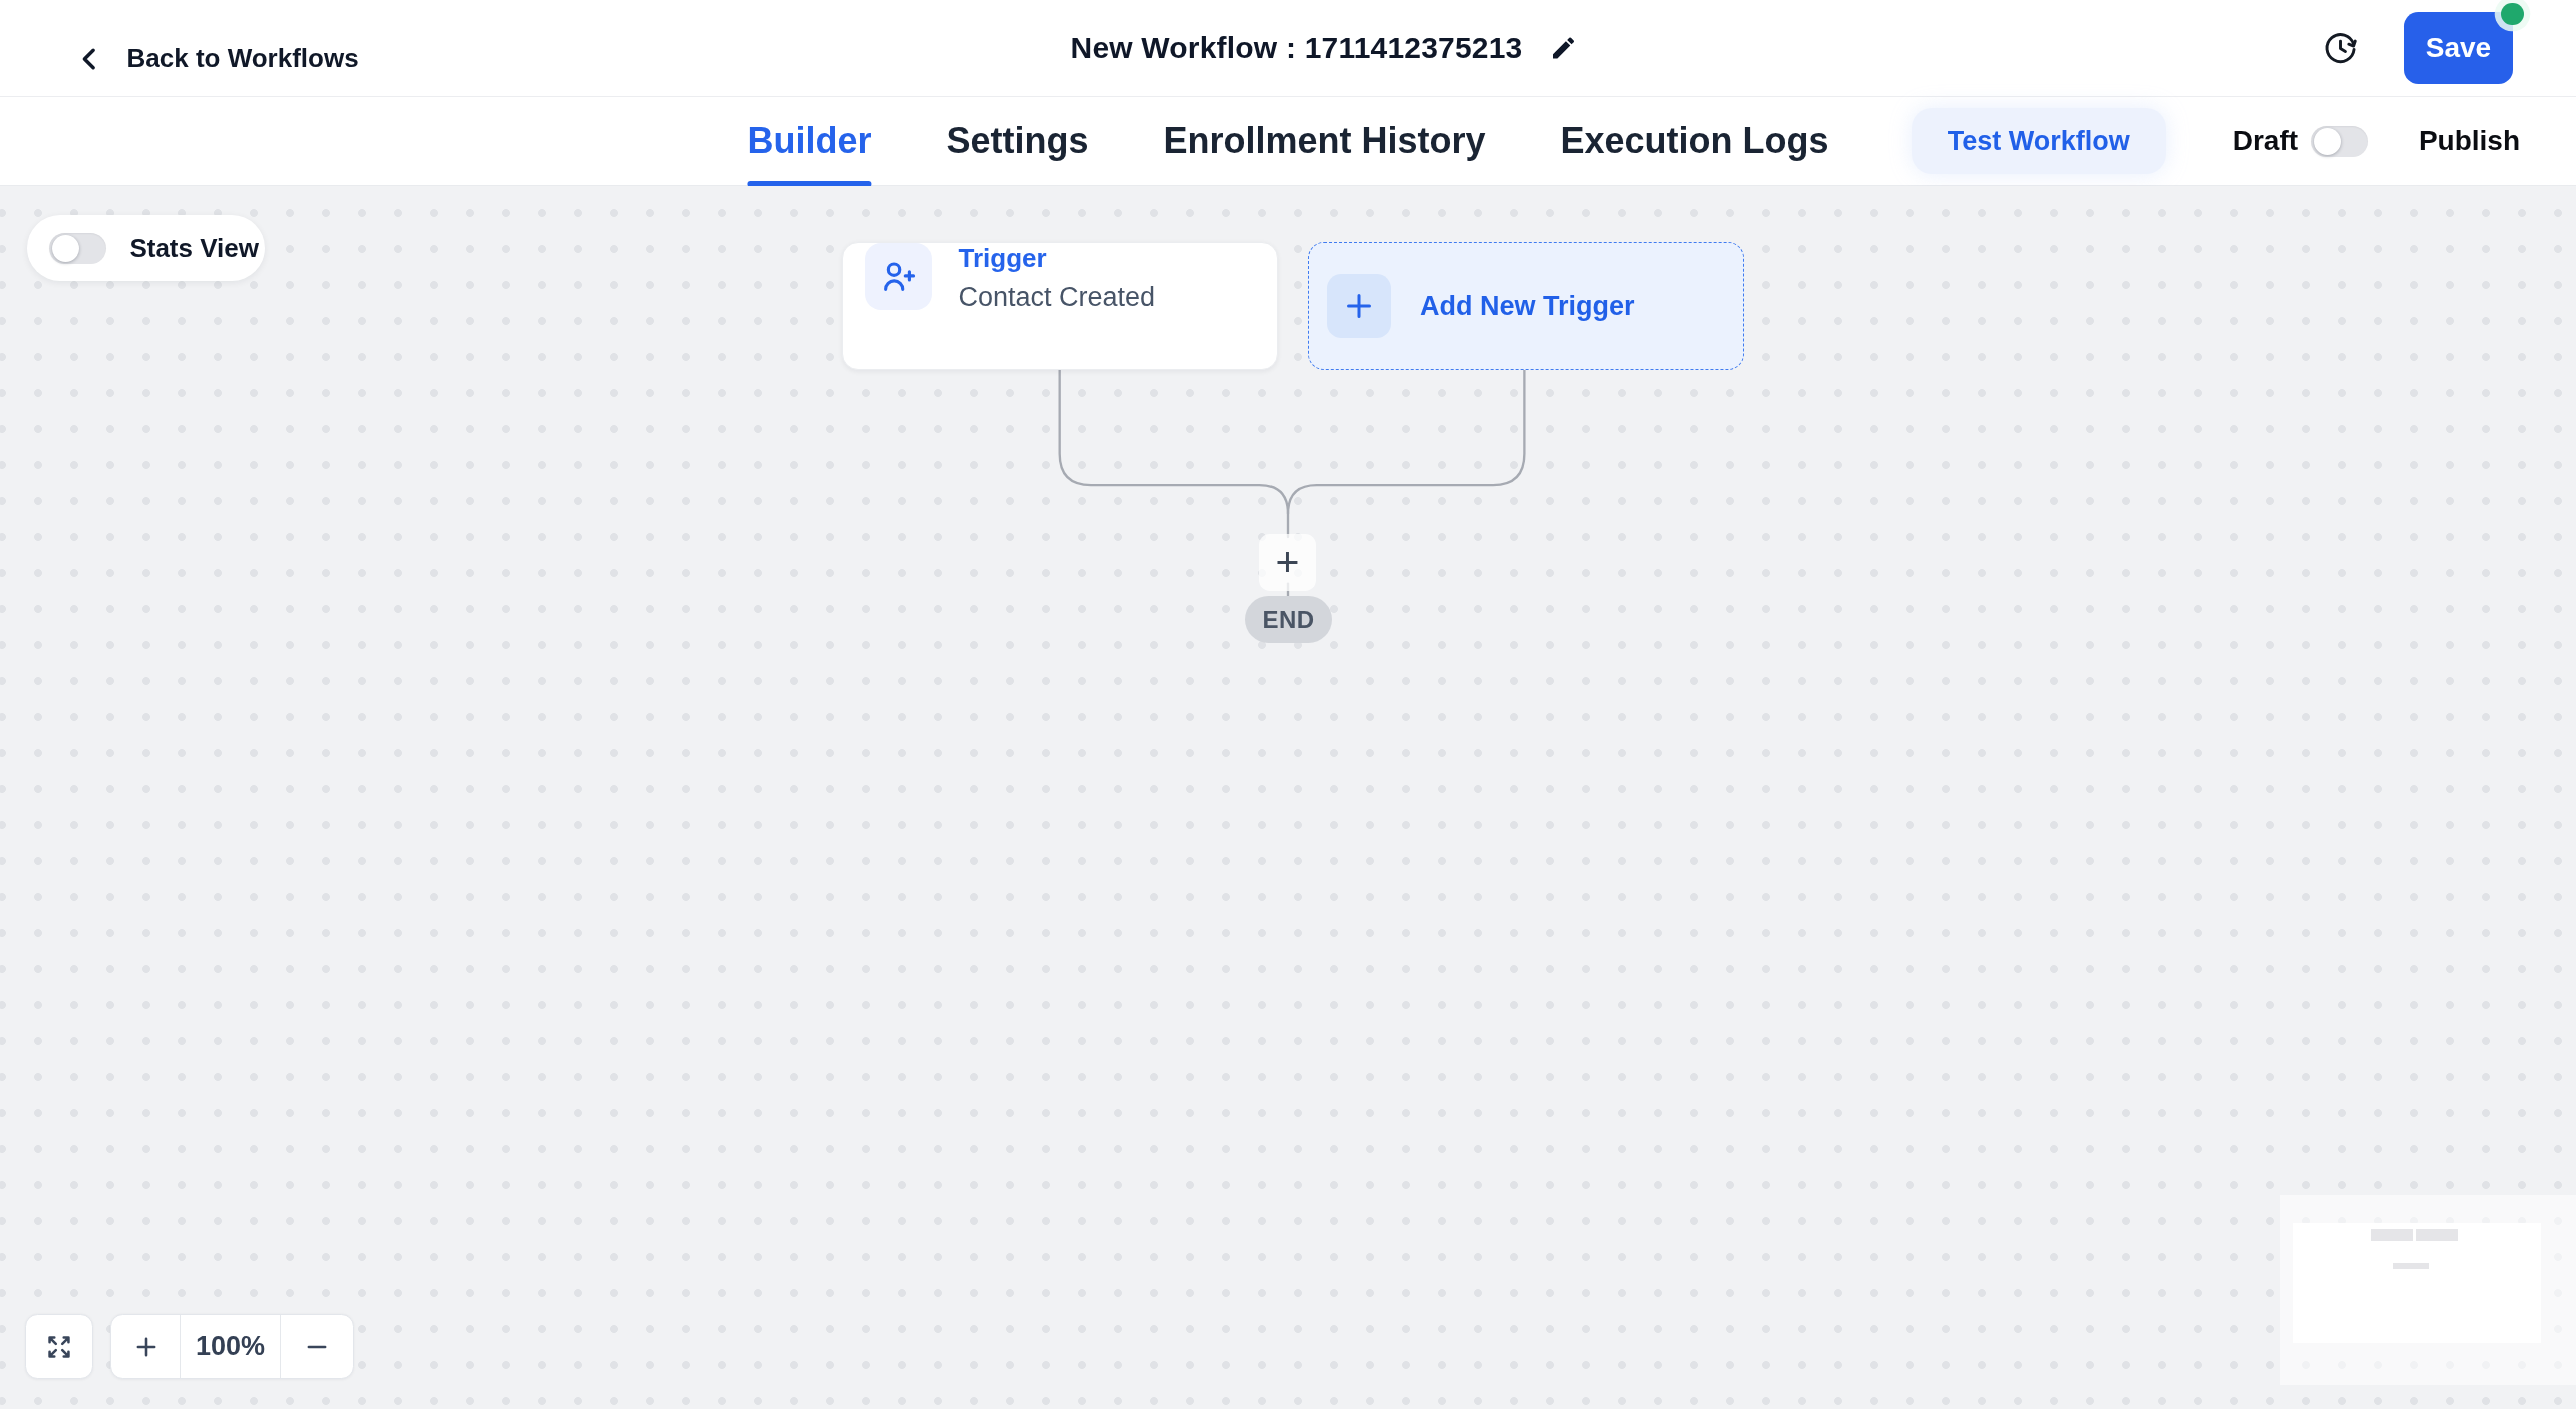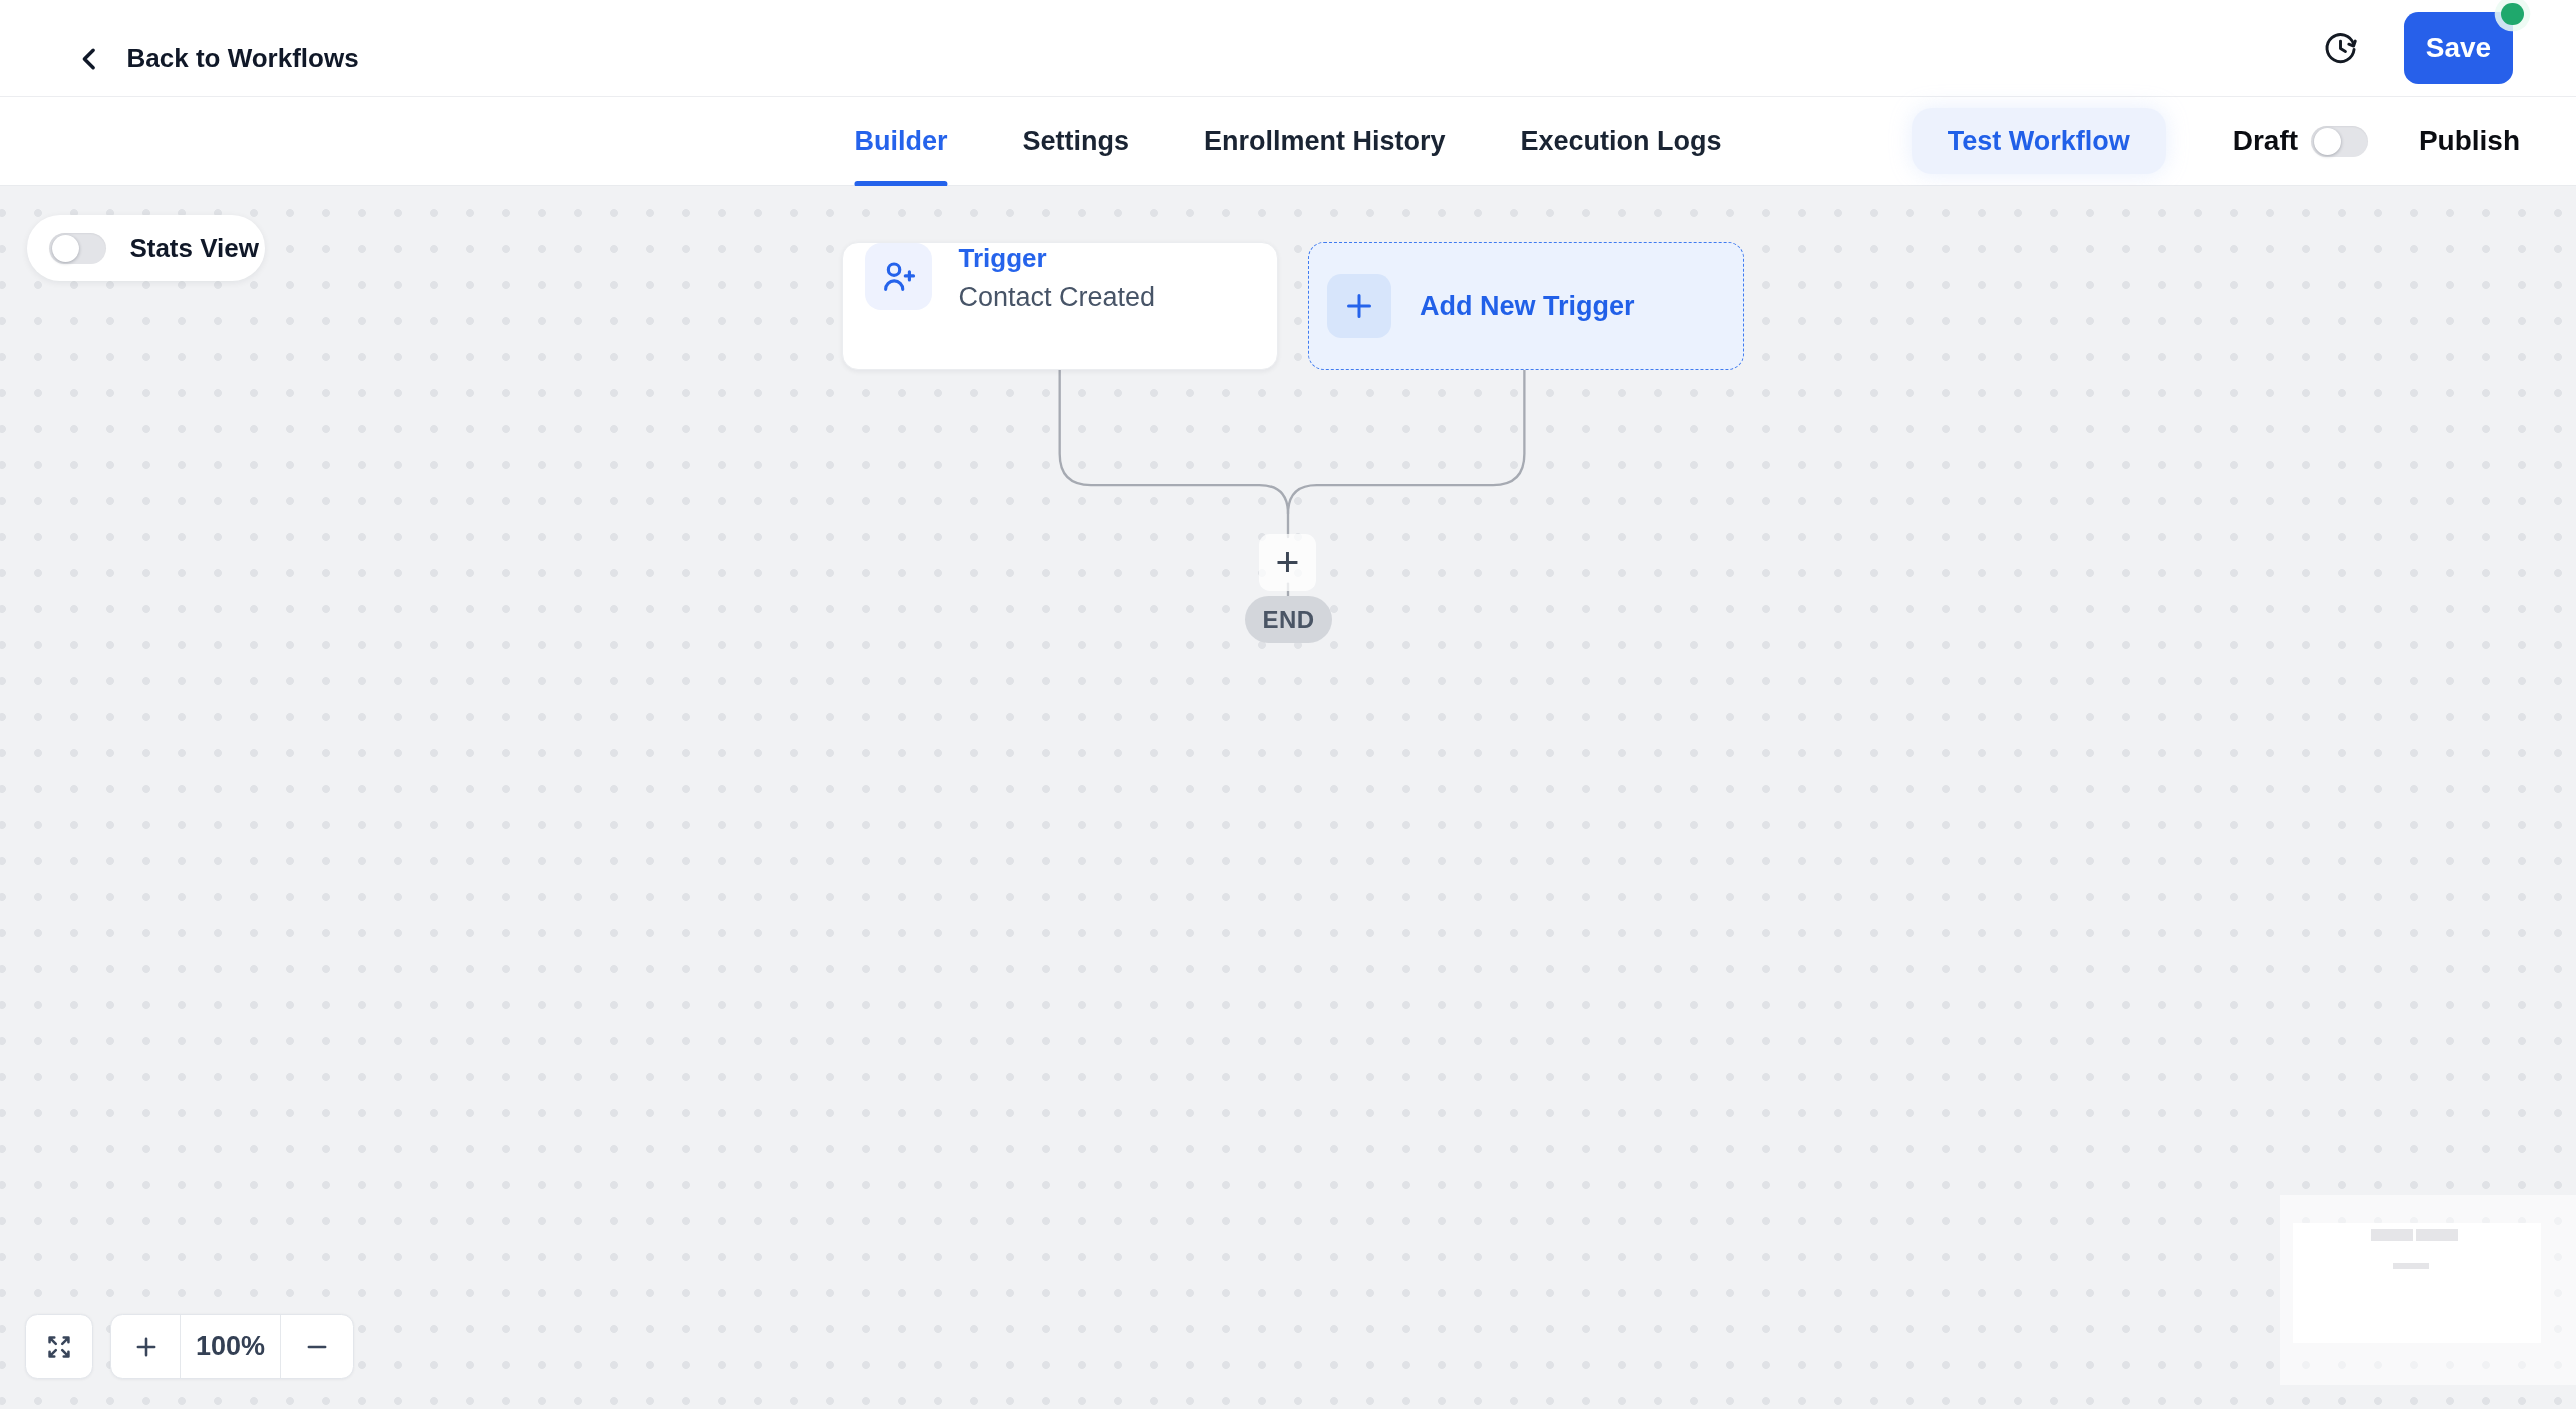--- a/index.html
+++ b/index.html
@@ -23,21 +23,21 @@
     font-family:inherit; cursor:pointer; }
   .save-dot{ position:absolute; top:-9px; right:-10.7px; width:22.4px; height:22.4px;
     border-radius:50%; background:#1FA86C; box-shadow:0 0 0 6.3px rgba(235,250,242,.85); }
 
   
   .tabbar{ position:relative; height:89px; background:#ffffff;
     border-bottom:1.8px solid #E9EBEE; }
   .tabs{ position:absolute; left:50%; transform:translateX(-50%); height:100%;
     display:flex; gap:75px; }
   .tab{ height:100%; display:flex; align-items:center; position:relative;
-    font-size:27px; font-weight:700; color:#1A2433; cursor:pointer; white-space:nowrap;}
+    font-size:36px; font-weight:700; color:#1A2433; cursor:pointer; white-space:nowrap;}
   .tab.active{ color:#2563EB; }
   .tab.active::after{ content:""; position:absolute; left:0; right:0; bottom:-1.8px;
     height:6.3px; background:#2563EB; border-radius:3.6px; }
   .tabbar-right{ position:absolute; right:56px; top:0; height:100%;
     display:flex; align-items:center; }
   .test-btn{ height:66px; padding:0 36px; background:#EDF2FD; border:none;
     border-radius:20px; color:#2160E8; font-size:27px; font-weight:700;
     font-family:inherit; cursor:pointer; box-shadow:0 0 21.5px rgba(190,210,250,.35);}
   .pub-group{ display:flex; align-items:center; margin-left:30px; gap:13.4px; }
   .pub-group .lbl{ font-size:28px; font-weight:700; color:#0B0D12;margin-left:37px; }
@@ -117,20 +117,28 @@
 <div class="header">
   <div class="back-btn">
     <span>
       <svg width="30" height="30" viewBox="0 0 24 24" fill="none" stroke="#101828" stroke-width="2.8" stroke-linecap="round" stroke-linejoin="round">
           <path d="M14.5 5 L7.5 12 L14.5 19"></path>
         </svg>
     </span>
     <span>Back to Workflows</span>
   </div>
 
+  <div class="title-wrap">
+    <h1>New Workflow : 1711412375213</h1>
+    <span class="pencil-btn">
+      <svg width="28" height="28" viewBox="0 0 24 24" fill="#0F1728">
+          <path d="M3 17.25V21h3.75L17.8 9.94l-3.75-3.75L3 17.25zM20.71 7.04c.39-.39.39-1.02 0-1.41l-2.34-2.34a.996.996 0 0 0-1.41 0l-1.83 1.83 3.75 3.75 1.83-1.83z"></path>
+        </svg>
+    </span>
+  </div>
 
   <div class="header-right">
     <span class="history-btn">
       <svg width="37" height="37" viewBox="0 0 24 24" fill="none" stroke="#141A23" stroke-width="1.9" stroke-linecap="round" stroke-linejoin="round">
         <path d="M20.45 9.1 A8.8 8.8 0 1 0 20.8 12.6"></path>
         <path d="M12 7.2 V12 L15.2 13.9"></path>
         <path d="M21.6 7.2 L20.5 10.4 L17.4 9.2" fill="none"></path>
       </svg>
     </span>
     <button class="save-btn">

